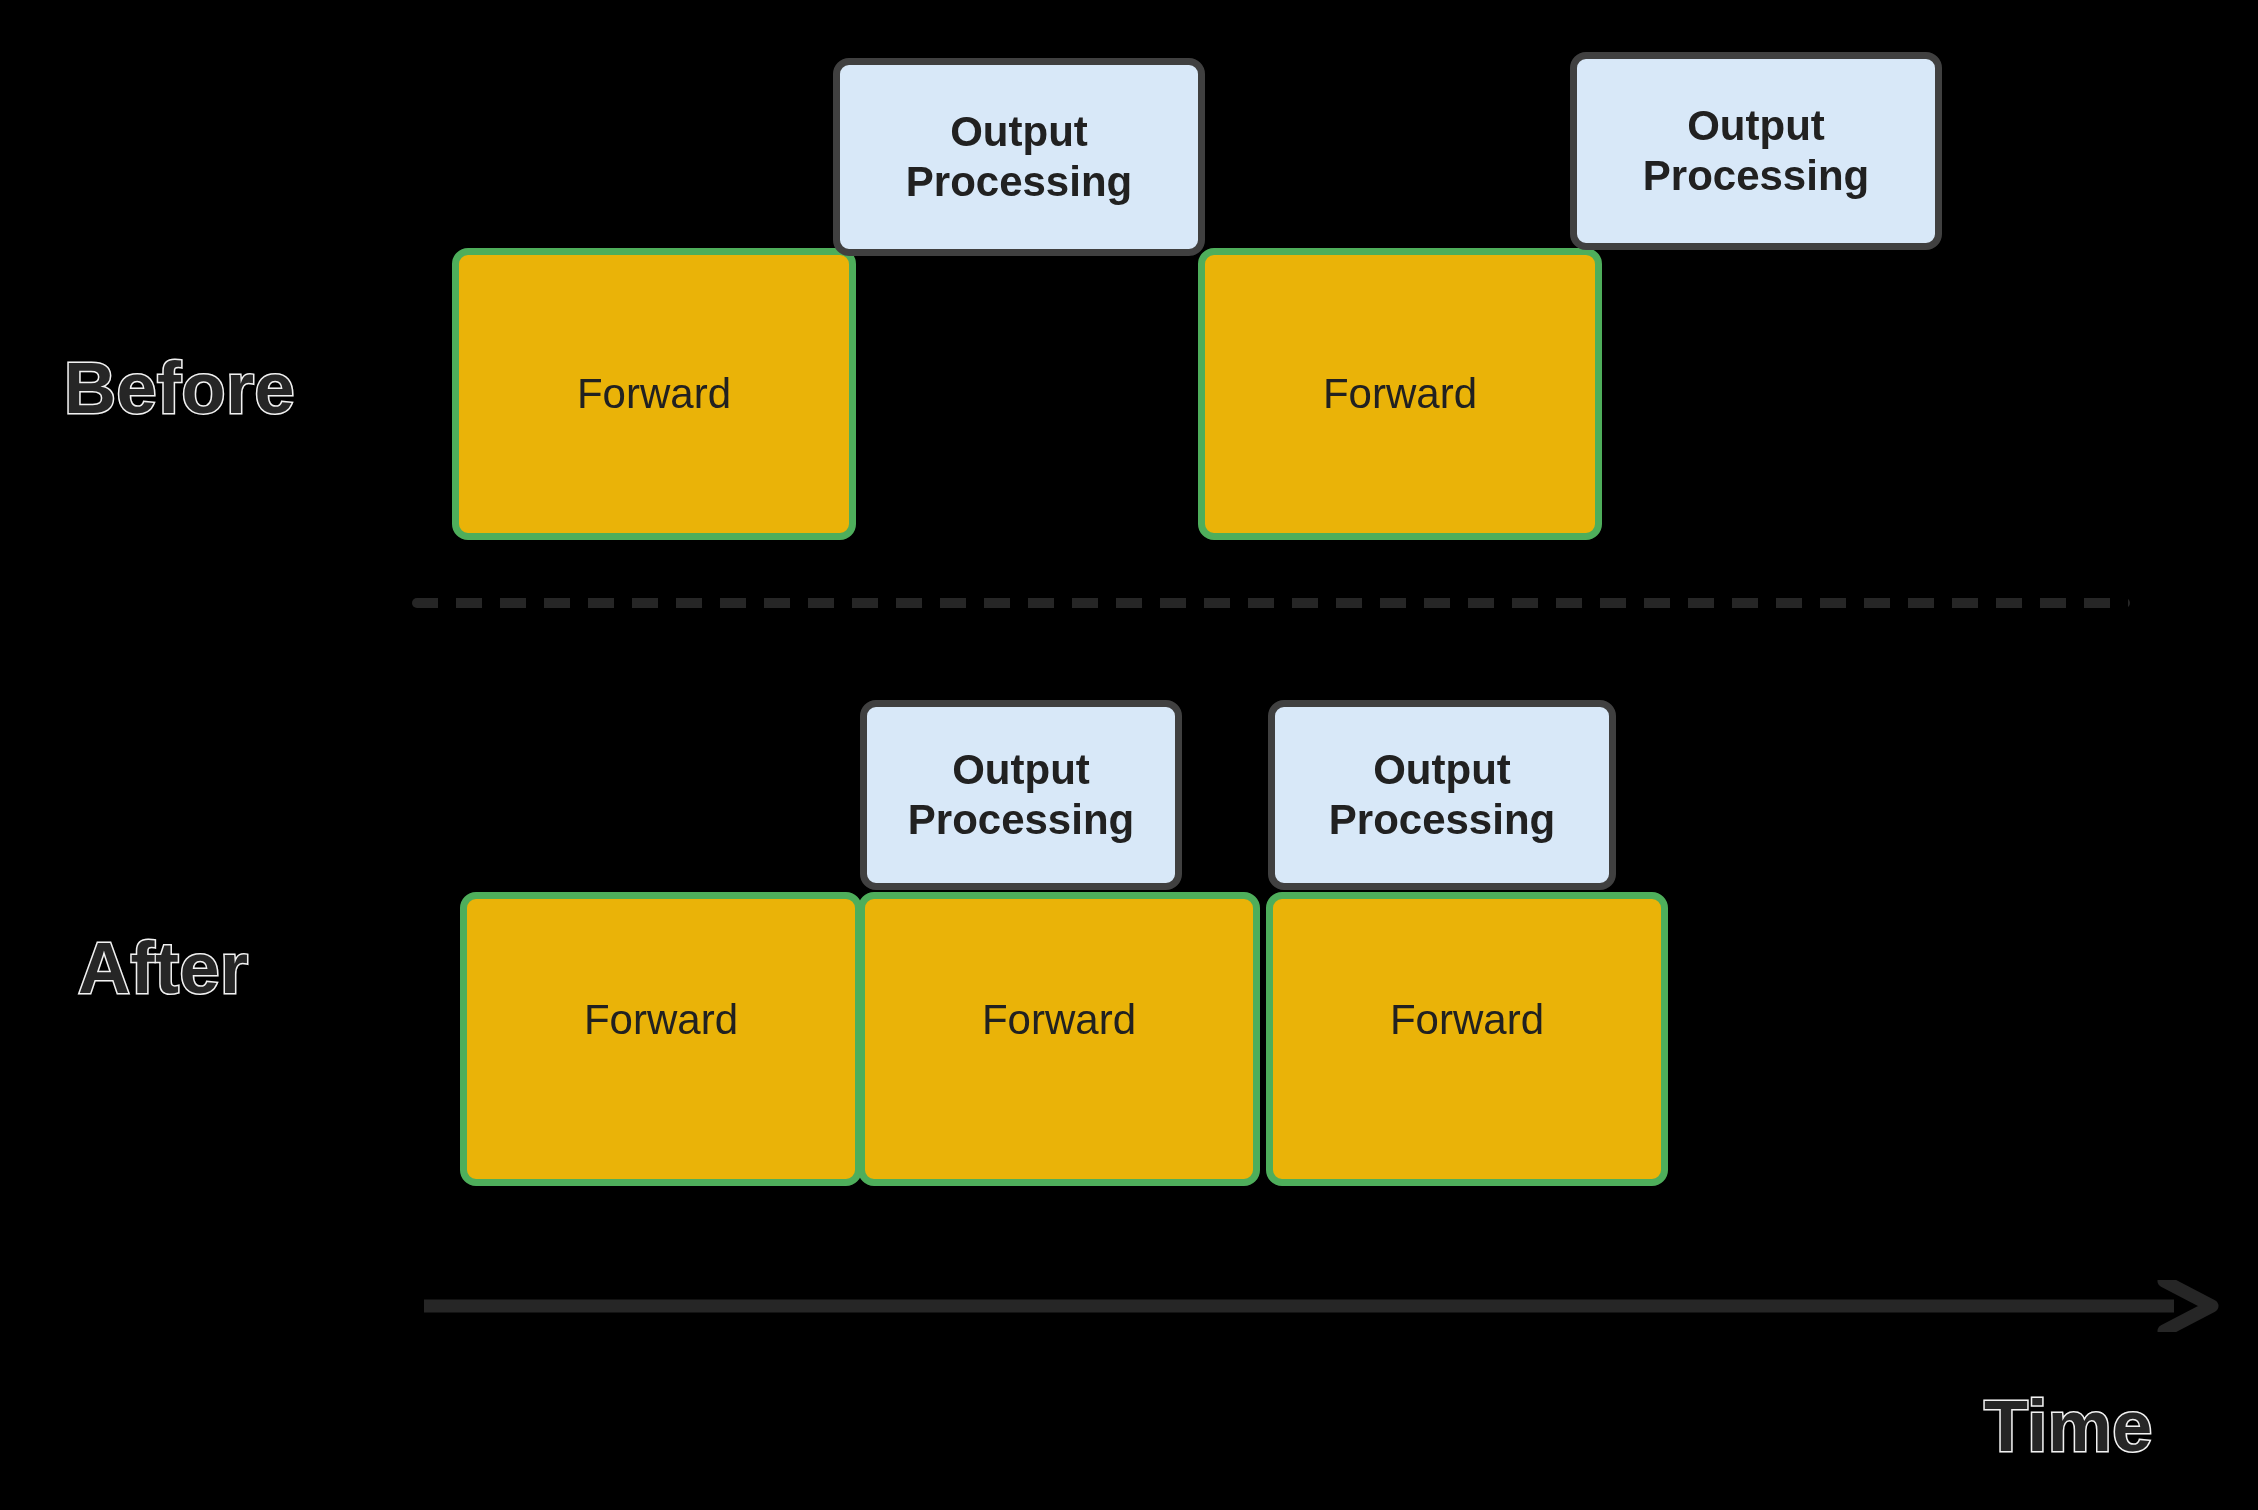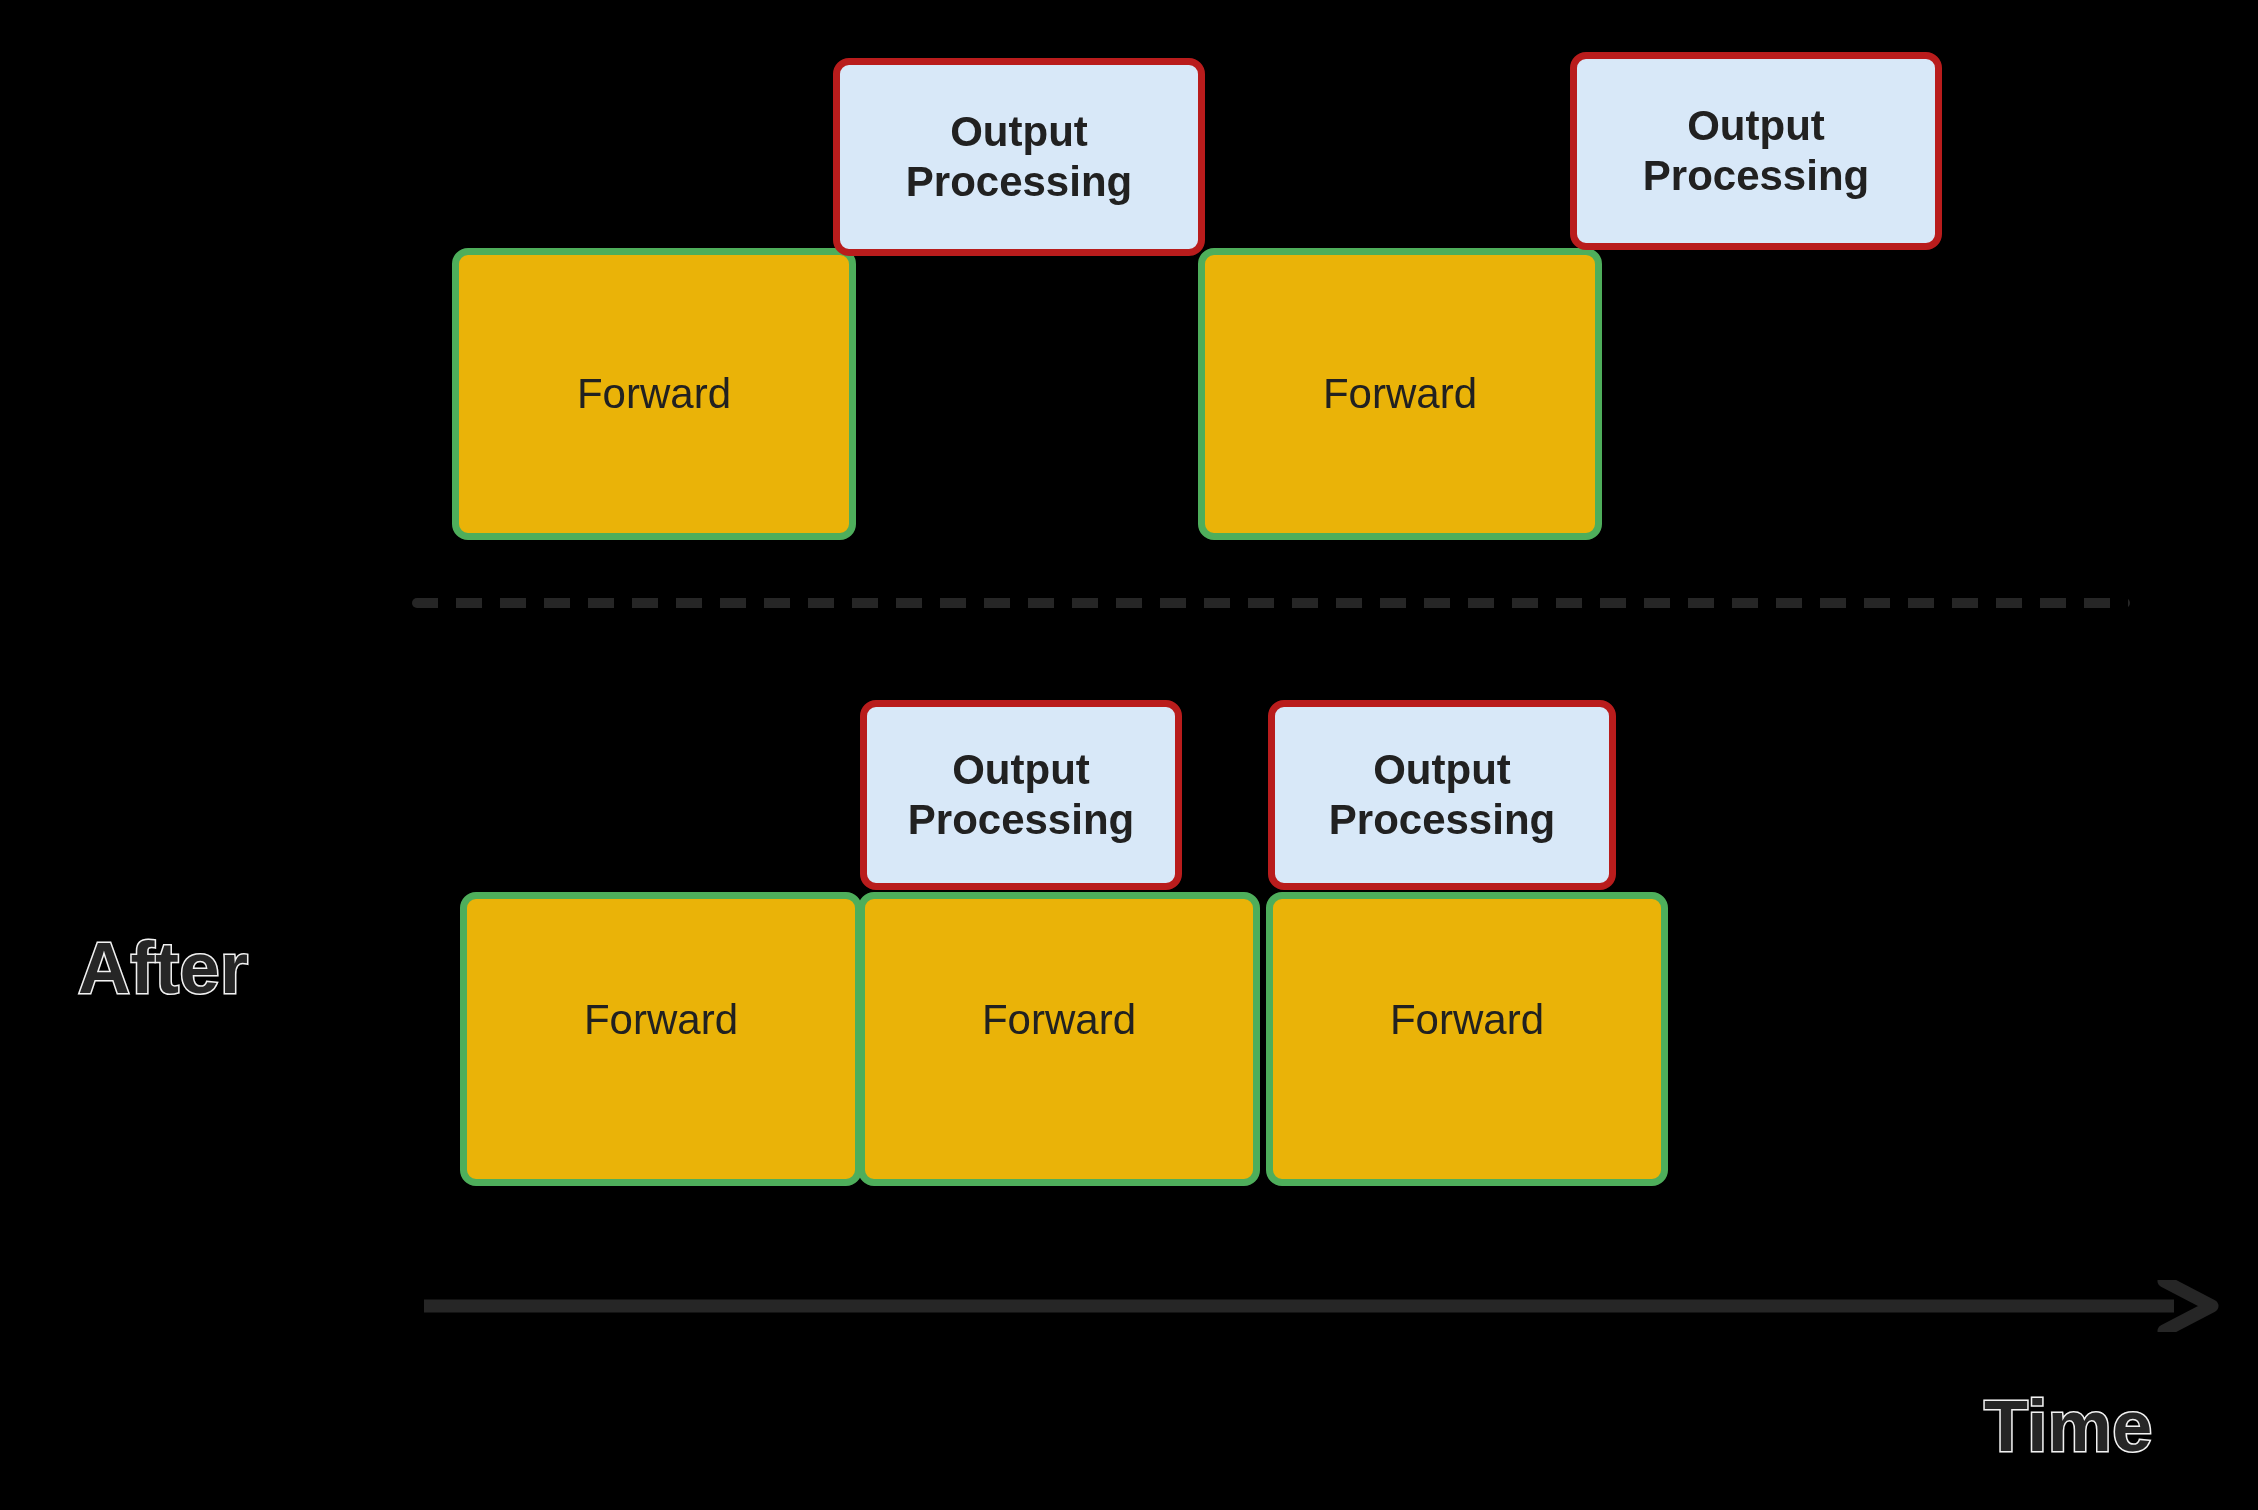--- a/index.html
+++ b/index.html
@@ -47,21 +47,21 @@
   }
 
   .blk-forward {
     background: #eab308;
     border: 7px solid #4eae5b;
     font-size: 42px;
     font-weight: 400;
   }
   .blk-output {
     background: #d8e8f8;
-    border: 7px solid #b91c1c;
+    border: 7px solid #404040;
     font-size: 42px;
     font-weight: 700;
   }
 
   
   .blk-forward.align-upper { align-items: flex-start; padding-top: 96px; }
 
   
   #divider {
     position: absolute;
@@ -86,20 +86,21 @@
     top: 1280px;
     width: 1800px;
     height: 52px;
   }
 </style>
 </head>
 <body>
 
 <div id="stage">
 
+  <div class="row-label" id="label-before">Before</div>
 
   <div class="blk blk-forward" style="left:452px; top:248px; width:404px; height:292px;">
     <span>Forward</span>
   </div>
 
   <div class="blk blk-output" style="left:833px; top:58px; width:372px; height:198px;">
     <span>
       <span>Output</span><br>
       <span>Processing</span>
     </span>

